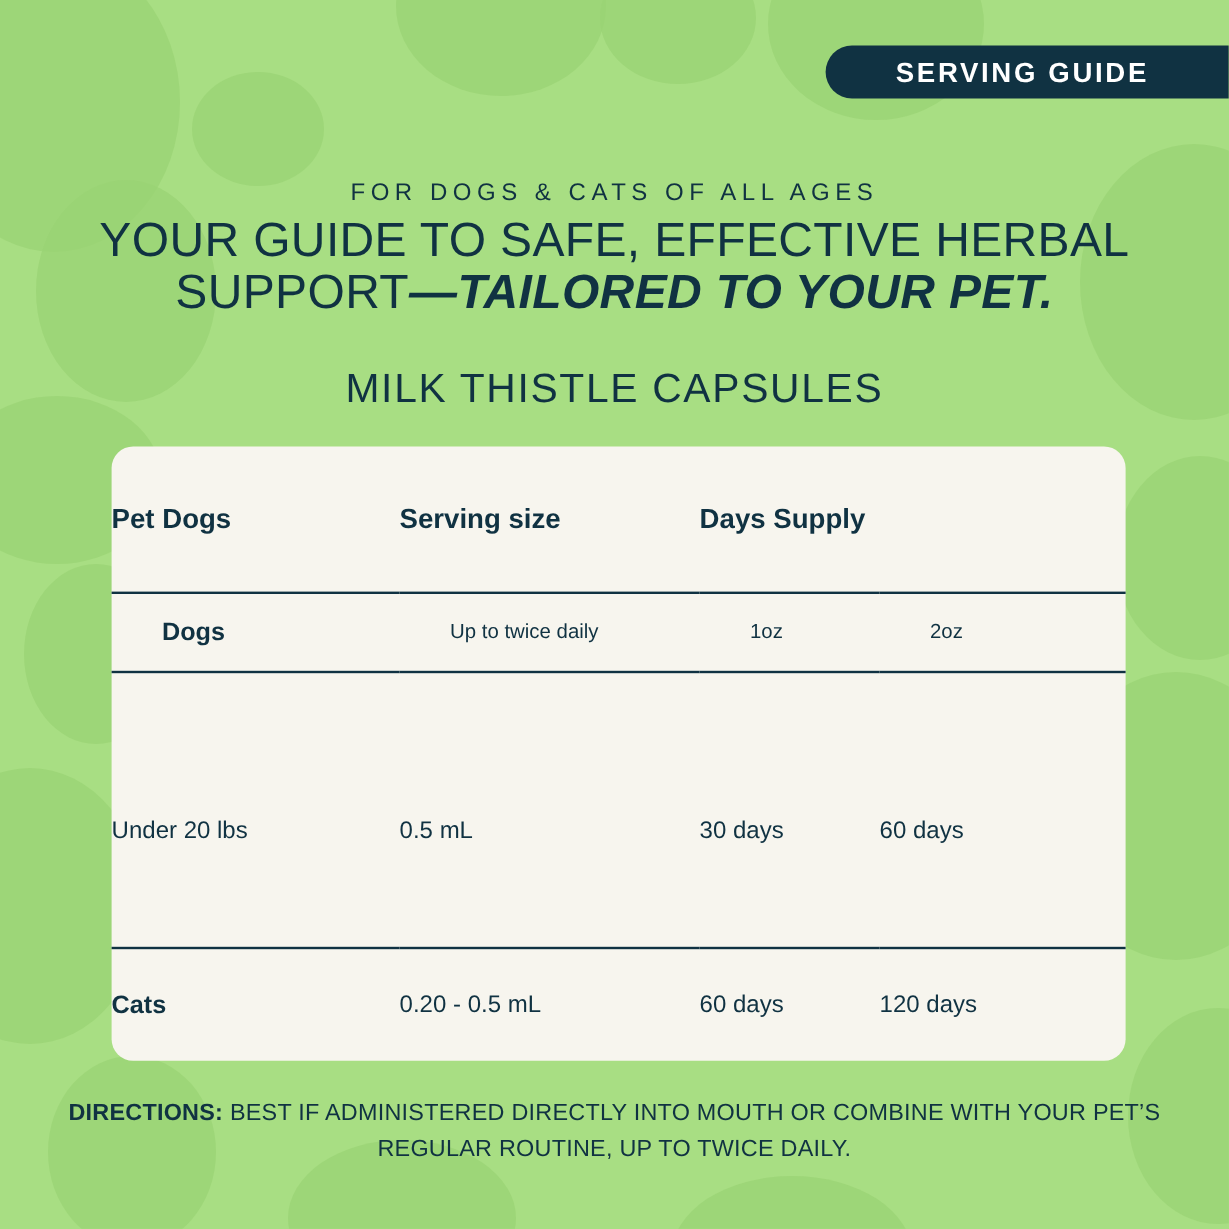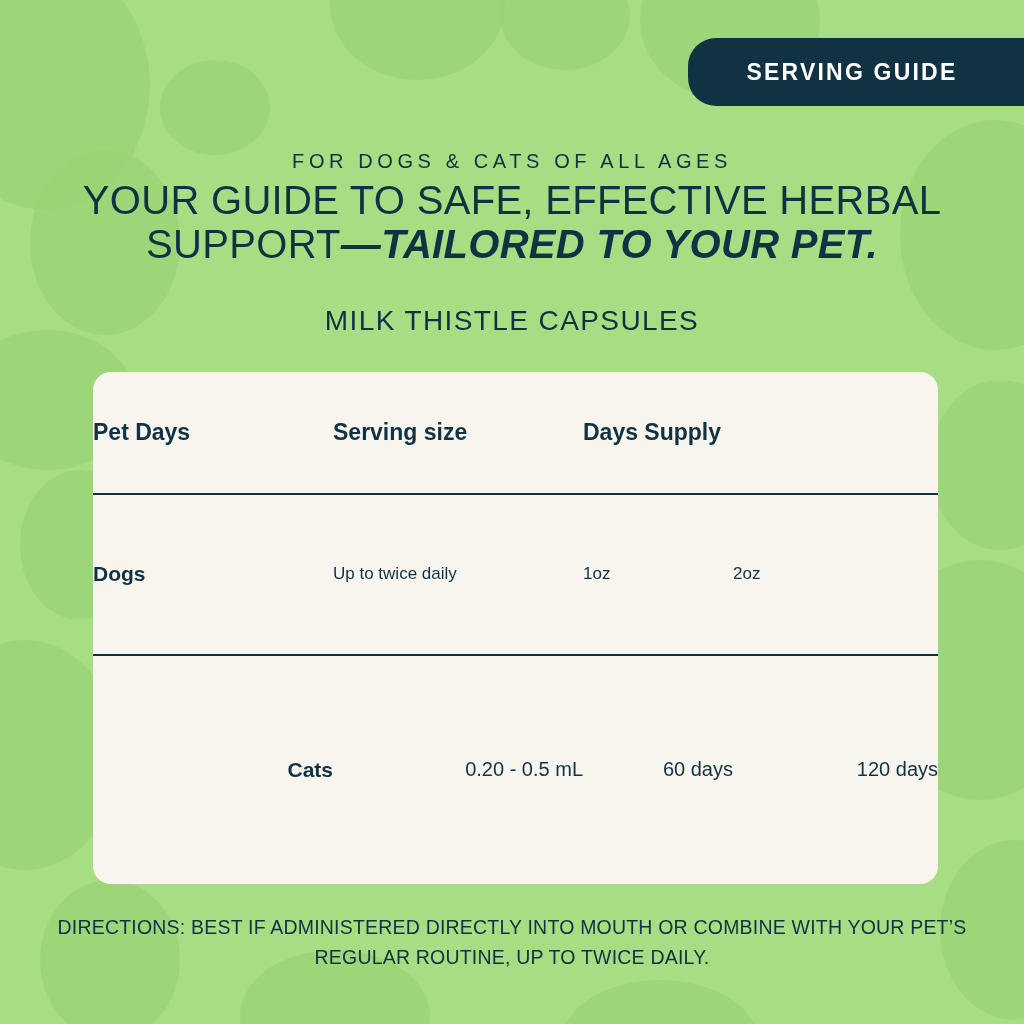--- a/index.html
+++ b/index.html
@@ -24,21 +24,21 @@
     position: absolute;
     background: #9ad374;
     border-radius: 50%;
     opacity: .75;
   }
 
   
   .serving-tab {
     position: absolute;
     top: 38px; right: 0;
-    height: 68px;
+    height: 44px;
     min-width: 336px;
     background: #103242;
     border-top-left-radius: 28px;
     border-bottom-left-radius: 28px;
     display: flex;
     align-items: center;
     justify-content: center;
     padding: 0 48px 0 40px;
   }
   .serving-tab span {
@@ -70,21 +70,21 @@
   }
   .headline .tail {
     font-style: italic;
     font-weight: bold;
   }
   .product-name {
     position: absolute;
     top: 305px; left: 0; right: 0;
     text-align: center;
     color: #103242;
-    font-size: 28px;
+    font-size: 34px;
     letter-spacing: 1.4px;
   }
 
   
   .card {
     position: absolute;
     left: 93px; top: 372px;
     width: 845px; height: 512px;
     background: #f7f5ee;
     border-radius: 18px;
@@ -110,41 +110,41 @@
     font-size: 23px;
     font-weight: bold;
     height: 122px;
     vertical-align: middle;
   }
   .pad-l { padding-left: 70px; }
   .pad-l2 { padding-left: 55px; }
 
   tr.rule > * { border-top: 2.5px solid #103242; }
 
-  .row-dogs td { height: 66px; font-size: 17px; }
+  .row-dogs td { height: 66px; font-size: 17px; padding-left: 42px; }
   .row-dogs td.label { font-size: 21px; font-weight: bold; }
 
   .row-a td { padding-top: 34px; font-size: 20px; }
   .row-b td { padding-top: 10px; padding-bottom: 34px; font-size: 20px; vertical-align: top; }
   .row-b td.mid { line-height: 31px; }
   .row-b td.vmid { padding-top: 28px; }
-  .row-cats td { height: 94px; font-size: 20px; text-align: right; }
+  .row-cats td { height: 94px; font-size: 20px; }
   .row-cats td.label { font-size: 21px; font-weight: bold; }
 
   
   .directions {
     position: absolute;
     top: 912px; left: 50px; right: 50px;
     text-align: center;
     color: #103242;
     font-size: 19.5px;
     line-height: 30px;
     letter-spacing: .2px;
   }
-  .directions b { font-weight: normal; }
+  .directions b { font-weight: bold; }
 </style>
 </head>
 <body>
 
 <div class="bg-decor">
   <div class="blob" style="left:-60px;top:-40px;width:210px;height:250px;"></div>
   <div class="blob" style="left:30px;top:150px;width:150px;height:185px;"></div>
   <div class="blob" style="left:-40px;top:330px;width:175px;height:140px;"></div>
   <div class="blob" style="left:20px;top:470px;width:120px;height:150px;"></div>
   <div class="blob" style="left:-70px;top:640px;width:190px;height:230px;"></div>
@@ -176,32 +176,38 @@
 <div class="card">
   <table class="table">
     <colgroup>
         <col class="c1">
         <col class="c2">
         <col class="c3">
         <col class="c4">
       </colgroup>
     <thead>
       <tr>
-        <th class="pad-l">Pet Days</th>
+        <th class="pad-l">Pet Dogs</th>
         <th class="pad-l2">Serving size</th>
         <th class="pad-l2" colspan="2">Days Supply</th>
       </tr>
     </thead>
     <tbody>
       <tr class="row-dogs rule">
         <td class="pad-l label">Dogs</td>
         <td class="pad-l2">Up to twice daily</td>
         <td class="pad-l2">1oz</td>
         <td class="pad-l2">2oz</td>
       </tr>
+      <tr class="row-a rule">
+        <td class="pad-l">Under 20 lbs</td>
+        <td class="pad-l2">0.5 mL</td>
+        <td class="pad-l2">30 days</td>
+        <td class="pad-l2">60 days</td>
+      </tr>
       <tr class="row-cats rule">
         <td class="pad-l label">Cats</td>
         <td class="pad-l2">0.20 - 0.5 mL</td>
         <td class="pad-l2">60 days</td>
         <td class="pad-l2">120 days</td>
       </tr>
     </tbody>
   </table>
 </div>
 

